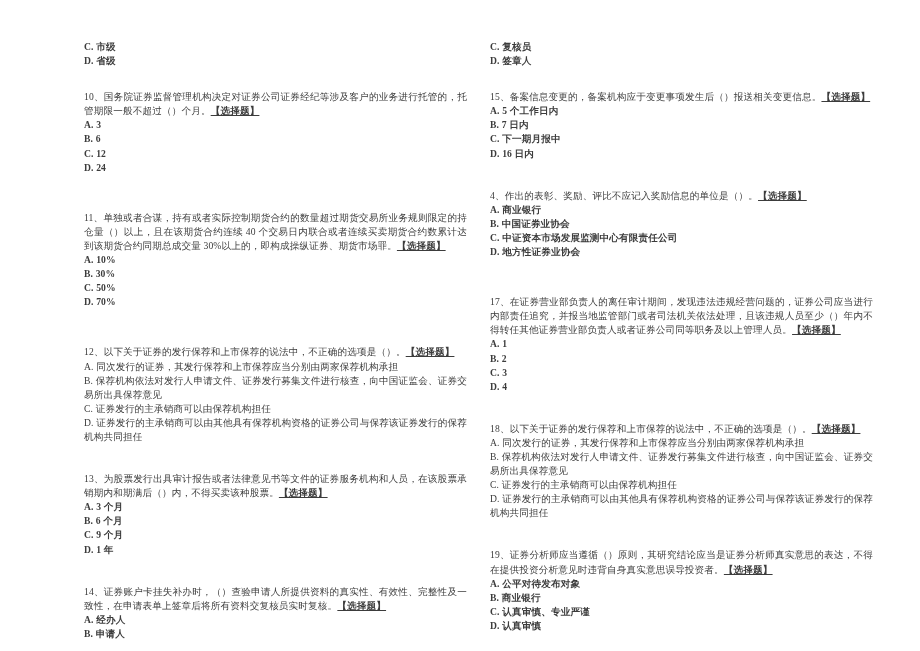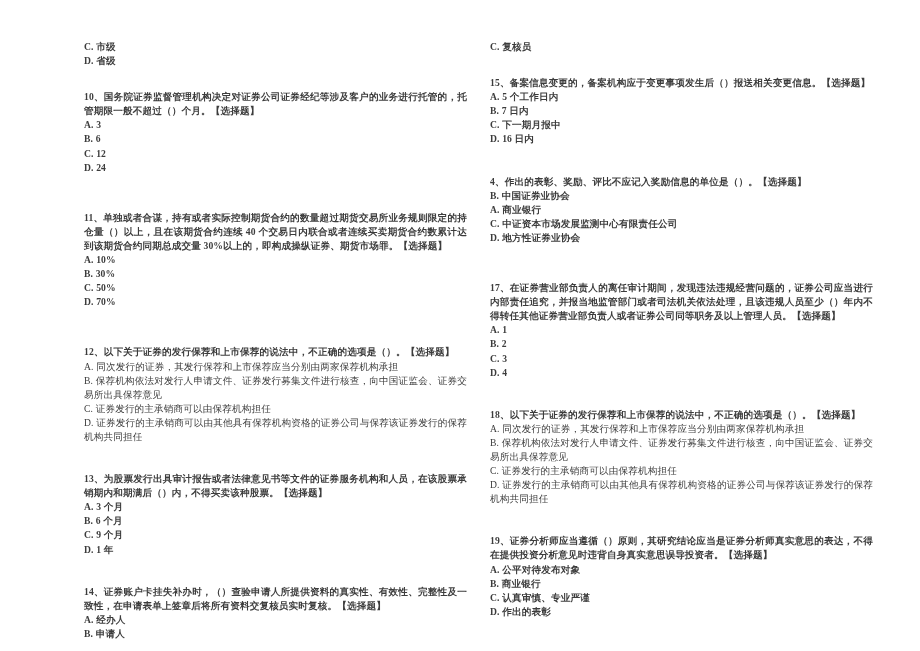--- a/index.html
+++ b/index.html
@@ -40,33 +40,34 @@
   .qline {
     font-size: 9.6px;
     line-height: 14.1px;
     text-align: justify;
     text-justify: inter-character;
     margin: 0;
     letter-spacing: 0.15px;
     color: #3c3c3c;
   }
   .qtext {
-    font-weight: bold;
+    font-weight: normal;
   }
   .opt {
     font-size: 9.6px;
     line-height: 14.1px;
     margin: 0;
     letter-spacing: 0.15px;
     color: #3c3c3c;
     font-weight: bold;
     white-space: nowrap;
   }
   .tag {
     font-weight: bold;
+    text-decoration: underline;
   }
   .spacer-sm { height: 8px; }
   .spacer-md { height: 14px; }
   .spacer-lg { height: 22px; }
 </style>
 </head>
 <body>
 
 <div class="page">
   <div class="columns">
@@ -125,38 +126,39 @@
         <p class="opt">A. 经办人</p>
         <p class="opt">B. 申请人</p>
       </div>
 
     </div>
 
     <div class="column">
 
       <div class="block">
         <p class="opt">C. 复核员</p>
+        <p class="opt">D. 签章人</p>
       </div>
 
       <div class="spacer-sm"></div>
 
       <div class="block">
         <p class="qline"><span class="qtext">15、备案信息变更的，备案机构应于变更事项发生后（）报送相关变更信息。</span><span class="tag">【选择题】</span></p>
         <p class="opt">A. 5 个工作日内</p>
         <p class="opt">B. 7 日内</p>
         <p class="opt">C. 下一期月报中</p>
         <p class="opt">D. 16 日内</p>
       </div>
 
       <div class="spacer-md"></div>
 
       <div class="block">
         <p class="qline"><span class="qtext">4、作出的表彰、奖励、评比不应记入奖励信息的单位是（）。</span><span class="tag">【选择题】</span></p>
+        <p class="opt">A. 商业银行</p>
         <p class="opt">B. 中国证券业协会</p>
-        <p class="opt">A. 商业银行</p>
         <p class="opt">C. 中证资本市场发展监测中心有限责任公司</p>
         <p class="opt">D. 地方性证券业协会</p>
       </div>
 
       <div class="spacer-lg"></div>
 
       <div class="block">
         <p class="qline"><span class="qtext">17、在证券营业部负责人的离任审计期间，发现违法违规经营问题的，证券公司应当进行内部责任追究，并报当地监管部门或者司法机关依法处理，且该违规人员至少（）年内不得转任其他证券营业部负责人或者证券公司同等职务及以上管理人员。</span><span class="tag">【选择题】</span></p>
         <p class="opt">A. 1</p>
         <p class="opt">B. 2</p>
@@ -174,19 +176,19 @@
         <p class="qline">D. 证券发行的主承销商可以由其他具有保荐机构资格的证券公司与保荐该证券发行的保荐机构共同担任</p>
       </div>
 
       <div class="spacer-md"></div>
 
       <div class="block tight">
         <p class="qline"><span class="qtext">19、证券分析师应当遵循（）原则，其研究结论应当是证券分析师真实意思的表达，不得在提供投资分析意见时违背自身真实意思误导投资者。</span><span class="tag">【选择题】</span></p>
         <p class="opt">A. 公平对待发布对象</p>
         <p class="opt">B. 商业银行</p>
         <p class="opt">C. 认真审慎、专业严谨</p>
-        <p class="opt">D. 作出的表彰</p>
+        <p class="opt">D. 认真审慎</p>
       </div>
 
     </div>
 
   </div>
 </div>
 
 </body></html>

